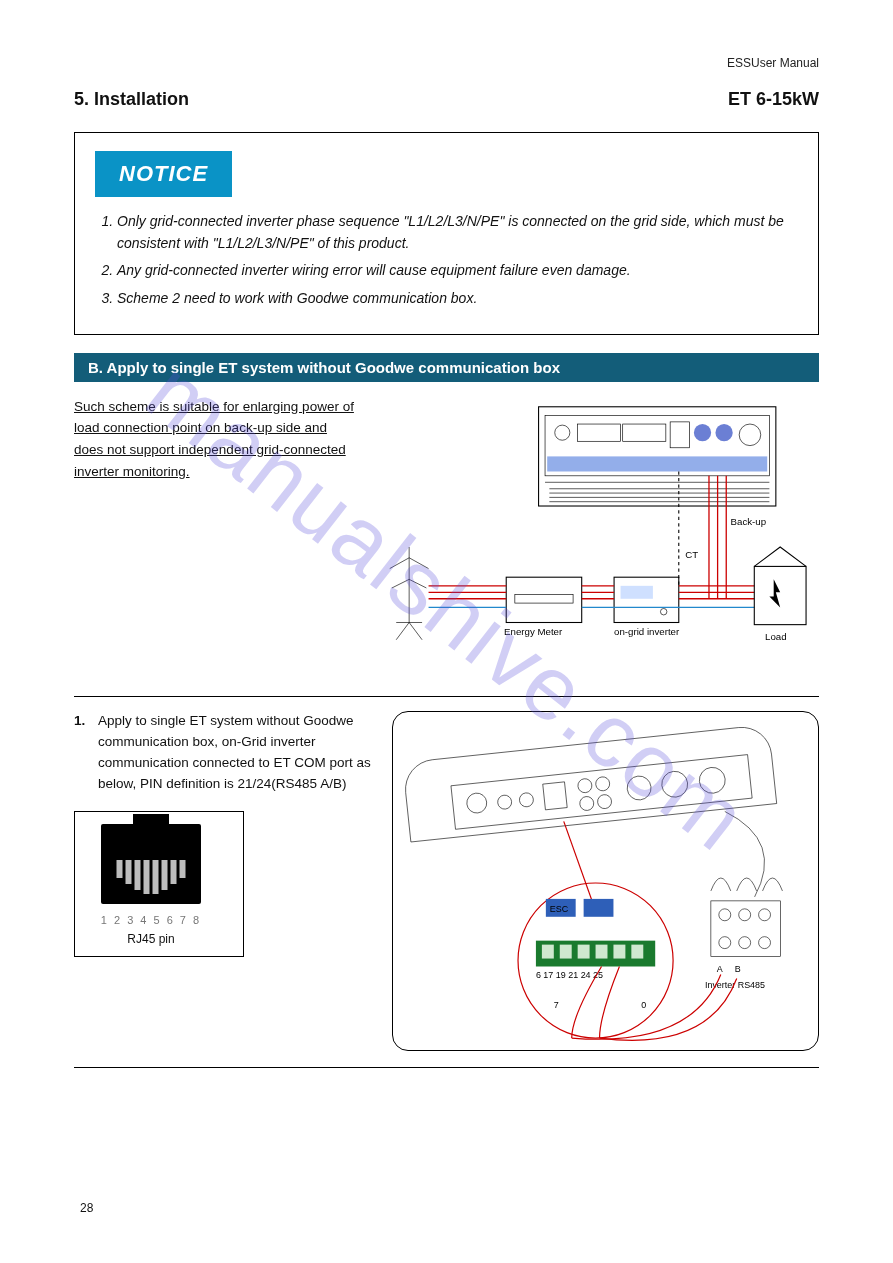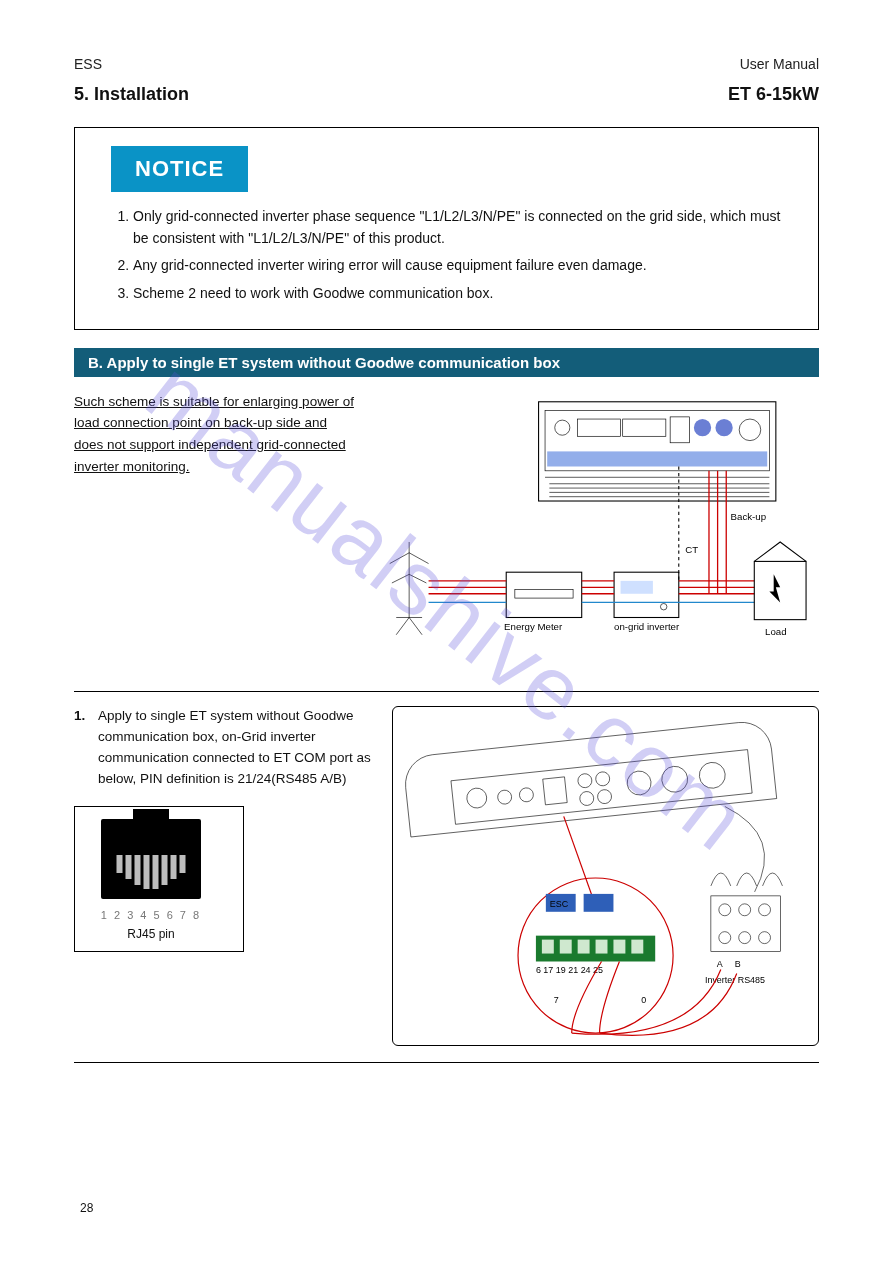--- a/index.html
+++ b/index.html
@@ -1,40 +1,40 @@
 <!DOCTYPE html>
 <html><head>
 <meta charset="utf-8">
 <style>
   * { box-sizing: border-box; margin: 0; padding: 0; }
   html, body { width: 893px; height: 1263px; background: #fff; font-family: Arial, Helvetica, sans-serif; color: #111; }
   .page { padding: 56px 74px 40px 74px; position: relative; height: 100%; }
-  .header-row { display: flex; justify-content: space-between; font-size: 14px; color: #222; margin-bottom: 12px; }
+  .header-row { display: flex; justify-content: flex-end; font-size: 12px; color: #222; margin-bottom: 19px; }
   .title-row { display: flex; justify-content: space-between; align-items: flex-end; margin-bottom: 22px; }
   .title { font-size: 18px; font-weight: 600; }
   .model-range { font-size: 18px; font-weight: 600; }
 
-  .notice-box { border: 1px solid #000; padding: 18px 20px 18px 36px; margin-bottom: 18px; }
+  .notice-box { border: 1px solid #000; padding: 18px 20px 18px 20px; margin-bottom: 18px; font-style: italic; }
   .notice-badge { display: inline-block; background: #0a93c6; color: #fff; font-weight: 700; font-size: 22px; padding: 10px 24px; margin-bottom: 14px; letter-spacing: 1px; }
   .notice-ol { list-style: decimal; padding-left: 22px; font-size: 14px; line-height: 1.55; }
   .notice-ol li { margin-bottom: 6px; }
 
   .section-bar { background: #135d79; color: #fff; font-size: 15px; font-weight: 600; padding: 6px 14px; margin-bottom: 14px; }
 
   .intro-row { display: flex; gap: 12px; align-items: flex-start; margin-bottom: 4px; text-decoration: underline; }
   .intro-text { font-size: 13.5px; line-height: 1.6; flex: 0 0 280px; }
   .intro-figure { flex: 1; }
 
   .rule { border: 0; border-top: 1px solid #000; margin: 16px 0 14px 0; }
 
   .step-row { display: flex; gap: 18px; align-items: flex-start; margin-bottom: 12px; }
   .step-left { flex: 0 0 300px; display: flex; flex-direction: column; gap: 16px; }
   .step-line { display: flex; gap: 8px; font-size: 13.5px; line-height: 1.55; }
   .step-num { font-weight: 700; min-width: 16px; }
-  .step-right { flex: 1; border: 1px solid #000; border-radius: 6px; height: 340px; position: relative; overflow: hidden; text-align: center; }
+  .step-right { flex: 1; border: 1px solid #000; border-radius: 16px; height: 340px; position: relative; overflow: hidden; text-align: center; }
 
   .rj45-box { width: 170px; border: 1px solid #000; padding: 12px 26px 10px 10px; text-align: center; font-size: 12px; }
   .rj45-shape { width: 100px; height: 80px; background: #000; margin: 0 auto 10px auto; position: relative; border-radius: 2px; }
   .rj45-teeth { position: absolute; bottom: 10px; left: 50%; transform: translateX(-50%); display: flex; gap: 3px; }
   .rj45-teeth span { width: 6px; background: #bdbdbd; display: block; }
   .rj45-teeth span:nth-child(1){height:18px}
   .rj45-teeth span:nth-child(2){height:24px}
   .rj45-teeth span:nth-child(3){height:30px}
   .rj45-teeth span:nth-child(4){height:34px}
   .rj45-teeth span:nth-child(5){height:34px}

